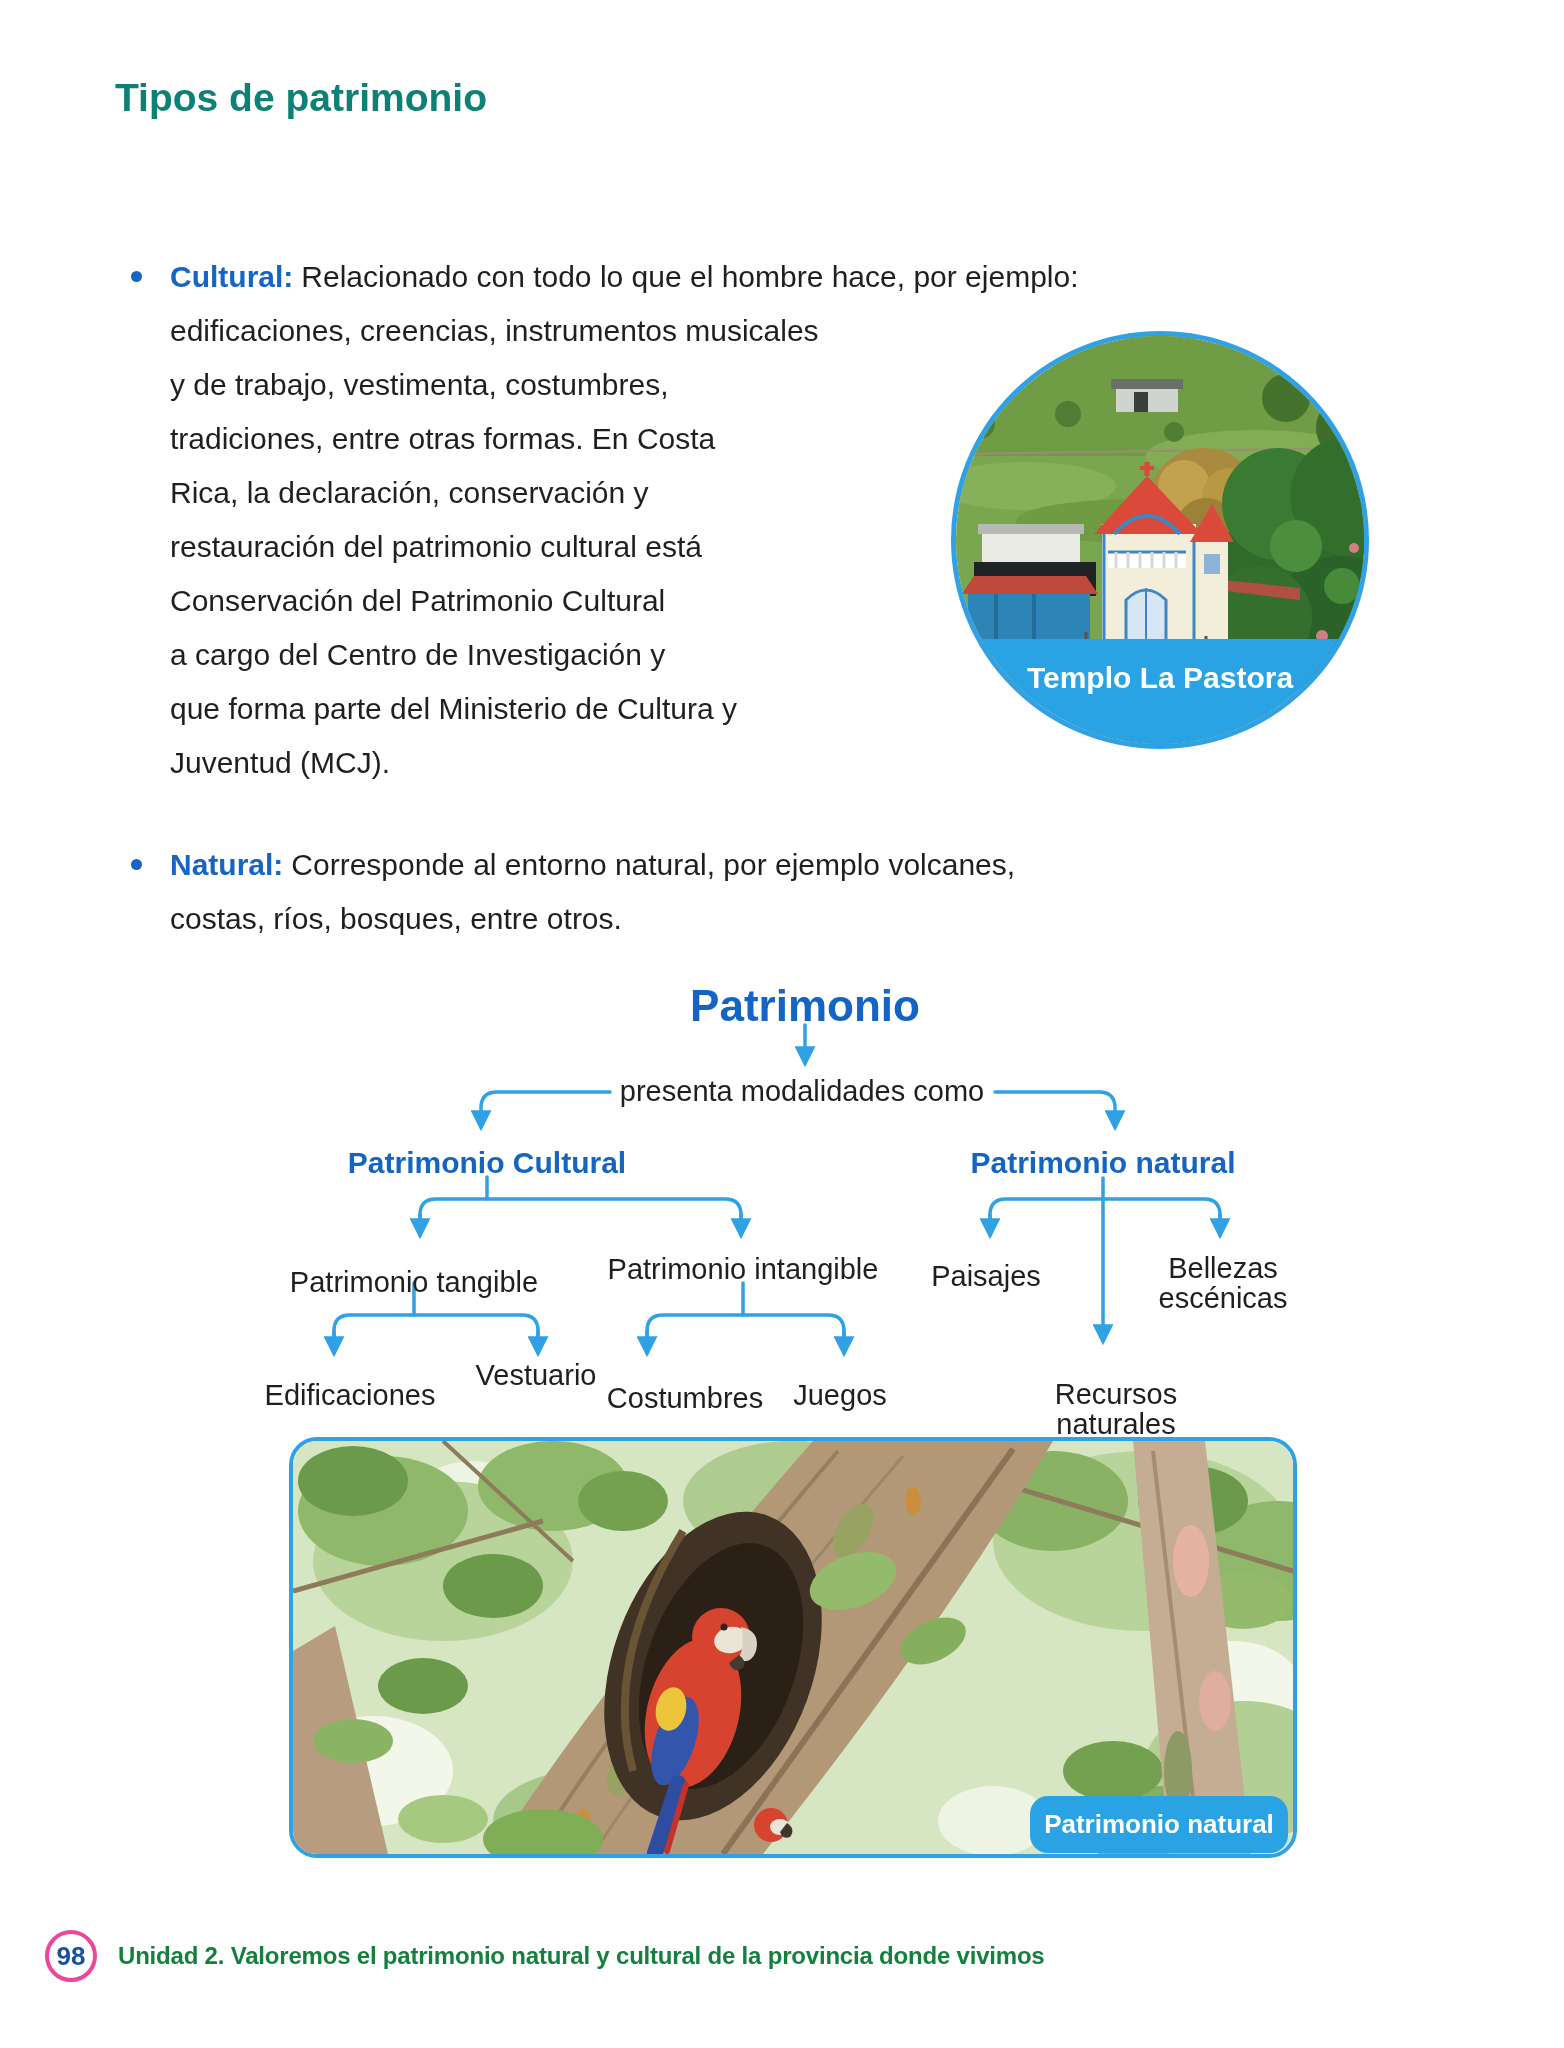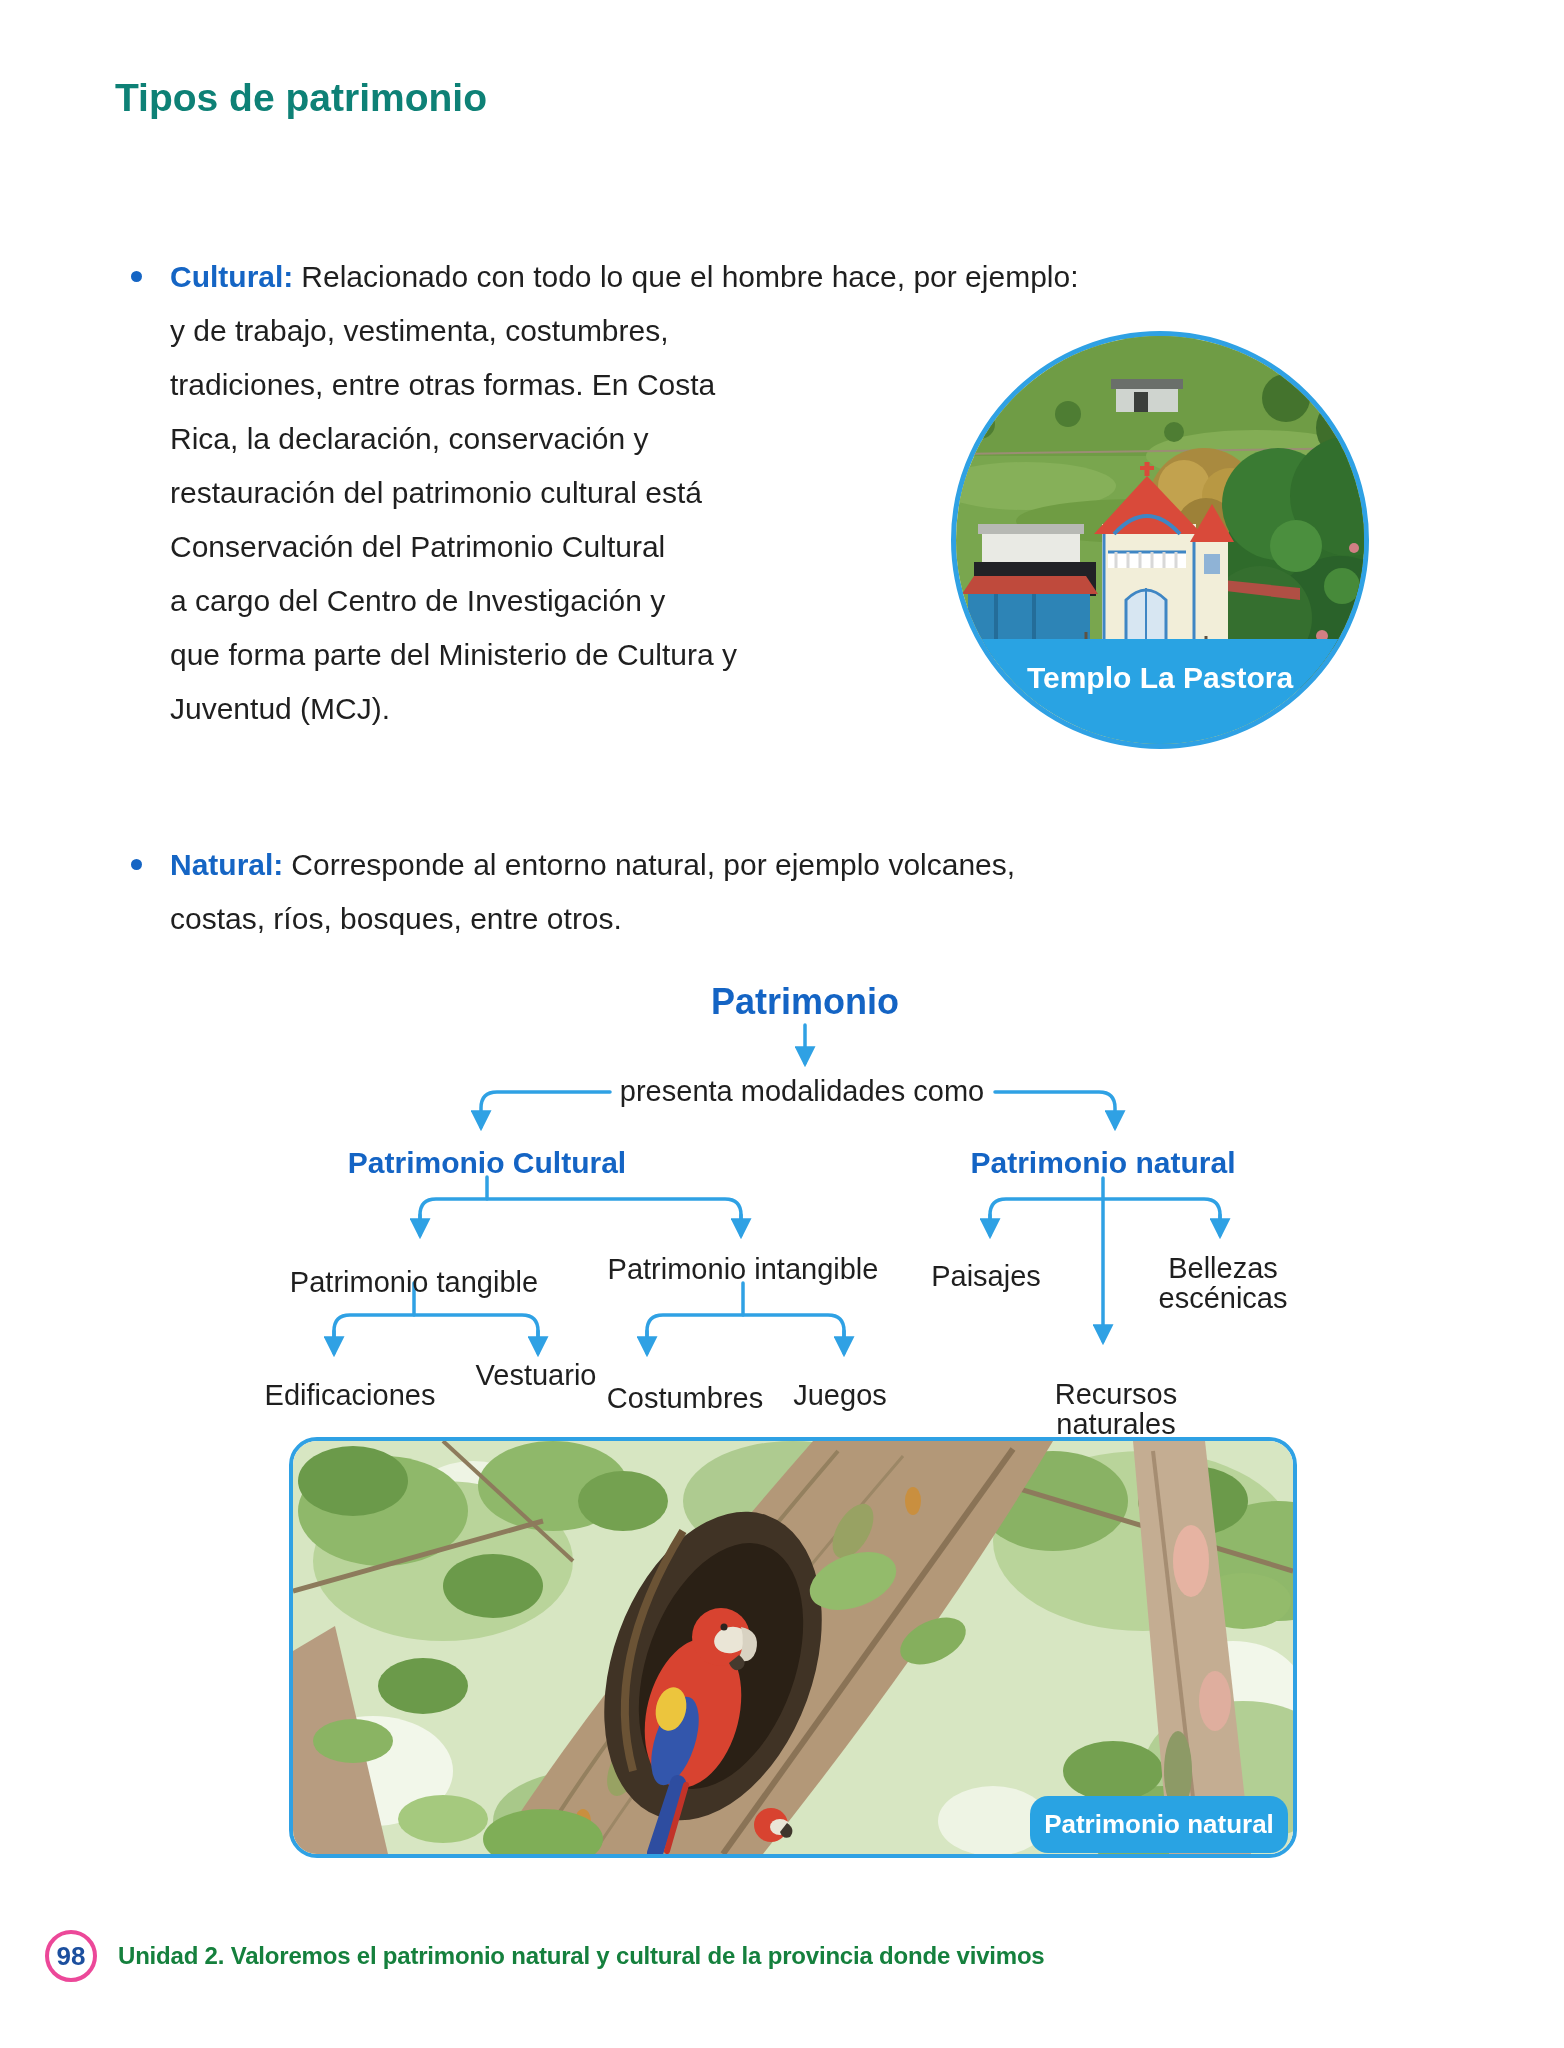--- a/index.html
+++ b/index.html
@@ -16,21 +16,21 @@
   
   .circle-fig{position:absolute;left:951px;top:331px;width:418px;height:418px;border-radius:50%;
               overflow:hidden;border:5px solid #2fa1e4;box-sizing:border-box;}
   .circle-fig svg{position:absolute;left:0;top:0;}
   .circle-cap{position:absolute;left:0;top:325px;width:100%;text-align:center;
               color:#ffffff;font-weight:bold;font-size:30px;}
   
   .diagram{position:absolute;left:0;top:975px;width:1564px;height:462px;}
   .d-label{position:absolute;transform:translateX(-50%);font-size:29px;white-space:nowrap;text-align:center;}
   .d-title{font-weight:bold;color:#1464c4;font-size:30px;}
-  .d-root{font-weight:bold;color:#1464c4;font-size:36px;}
+  .d-root{font-weight:bold;color:#1464c4;font-size:44px;}
   .d-wrap{white-space:normal;line-height:30px;}
   
   .photo-fig{position:absolute;left:289px;top:1437px;width:1008px;height:421px;border-radius:28px;
              overflow:hidden;border:4px solid #2fa1e4;box-sizing:border-box;}
   .photo-cap{position:absolute;left:737px;top:355px;width:258px;height:57px;border-radius:18px;
              background:#29a3e3;display:flex;align-items:center;justify-content:center;
              color:#ffffff;font-weight:bold;font-size:26px;}
   
   .pg-badge{position:absolute;left:45px;top:1930px;width:52px;height:52px;border:4px solid #ec4899;
             border-radius:50%;box-sizing:border-box;display:flex;align-items:center;justify-content:center;
@@ -43,20 +43,21 @@
 
 <div class="page">
 
   <div class="h1">Tipos de patrimonio</div>
 
   <span class="bullet-dot" style="left:131px;top:271px;"></span>
   <div class="blk" style="top:250px;">
     <div class="line">
       <span class="term">Cultural:</span><span>Relacionado con todo lo que el hombre hace,  por ejemplo:</span>
     </div>
+    <div class="line">edificaciones, creencias, instrumentos musicales</div>
     <div class="line">y de trabajo, vestimenta, costumbres,</div>
     <div class="line">tradiciones, entre otras formas. En Costa</div>
     <div class="line">Rica, la declaración, conservación y</div>
     <div class="line">restauración del patrimonio cultural está</div>
     <div class="line">Conservación del Patrimonio Cultural</div>
     <div class="line">a cargo del Centro de Investigación y</div>
     <div class="line">que forma parte del Ministerio de Cultura y</div>
     <div class="line">Juventud (MCJ).</div>
   </div>
 

